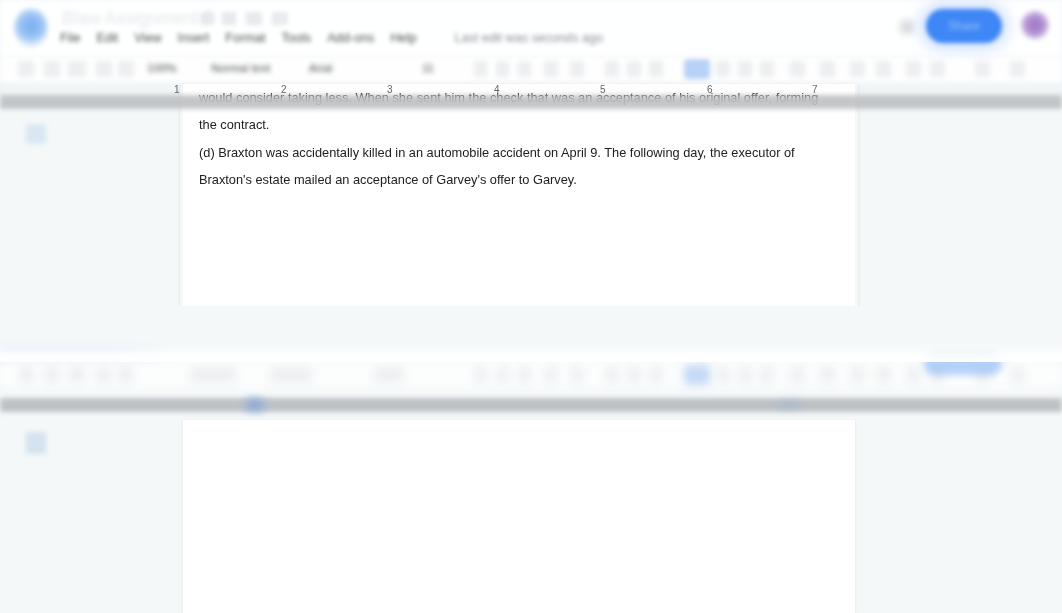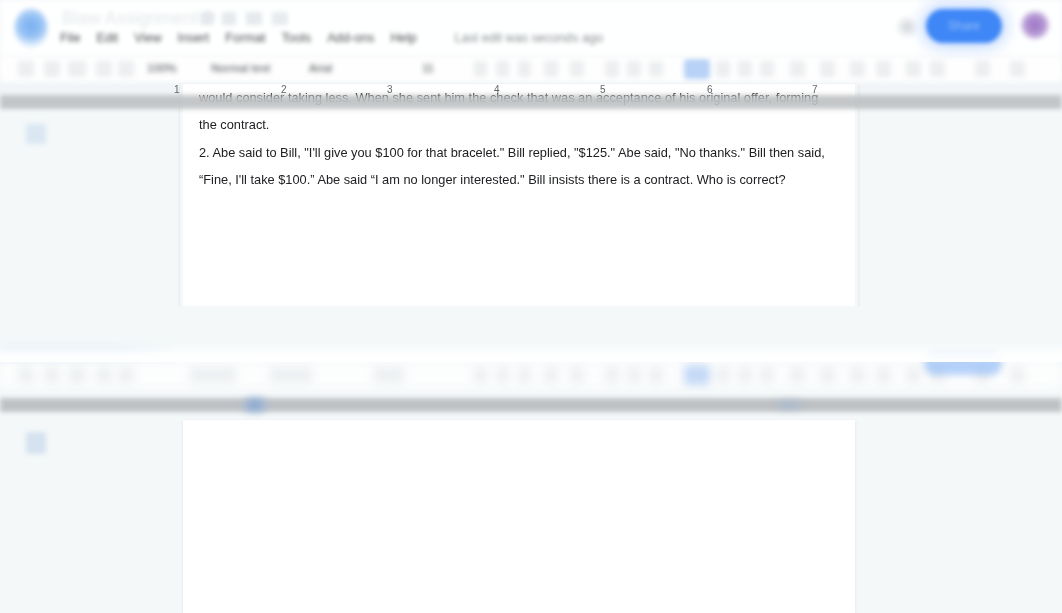--- a/index.html
+++ b/index.html
@@ -256,21 +256,21 @@
 <div class="app">
 
   <div class="left-gutter"></div>
   <div class="right-gutter"></div>
 
   <div class="page-shadow"></div>
   <div class="page"></div>
 
   <div class="doc-text">
     <p class="p-ind">would consider taking less. When she sent him the check that was an acceptance of his original offer, forming the contract.</p>
-    <p class="p-gap">2. Abe said to Bill, "I'll give you $100 for that bracelet." Bill replied, "$125." Abe said, "No thanks." Bill then said, “Fine, I'll take $100.” Abe said “I am no longer interested." Bill insists there is a contract. Who is correct?</p>
+    <p class="p-ind p-gap">(d) Braxton was accidentally killed in an automobile accident on April 9. The following day, the executor of Braxton's estate mailed an acceptance of Garvey's offer to Garvey.</p>
   </div>
   <div class="tail-blur"></div>
 
   <div class="ruler-band"></div>
   <div class="ruler-nums">
     <span style="left:174px">1</span>
     <span style="left:281px">2</span>
     <span style="left:387px">3</span>
     <span style="left:494px">4</span>
     <span style="left:600px">5</span>

